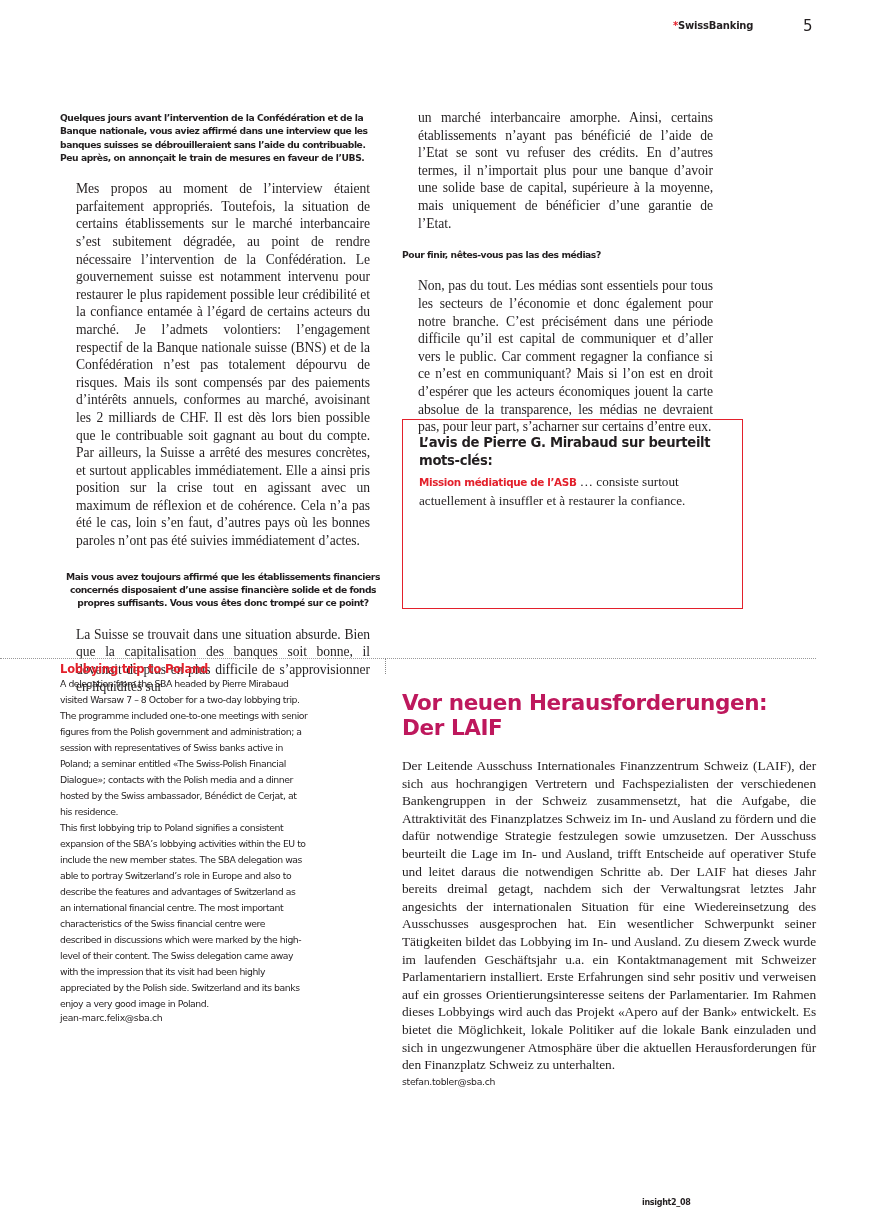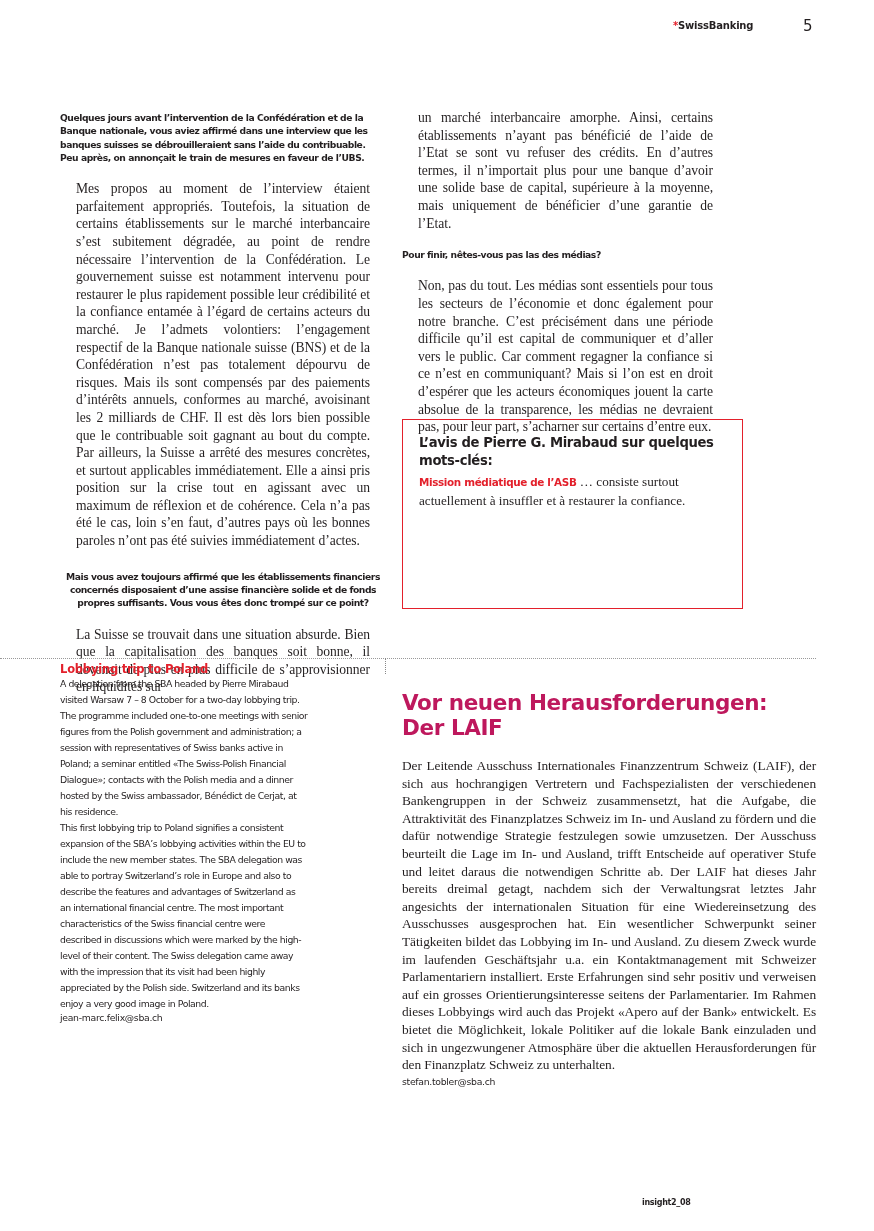--- a/index.html
+++ b/index.html
@@ -47,21 +47,21 @@
   <p class="a serif">La Suisse se trouvait dans une situation absurde. Bien que la capitalisation des banques soit bonne, il devenait de plus en plus difficile de s’approvisionner en liquidités sur</p>
 </div>
 
 <div class="col" style="left:402px; top:93px; width:327px;">
   <p class="a serif">un marché interbancaire amorphe. Ainsi, certains établissements n’ayant pas bénéficié de l’aide de l’Etat se sont vu refuser des crédits. En d’autres termes, il n’importait plus pour une banque d’avoir une solide base de capital, supérieure à la moyenne, mais uniquement de bénéficier d’une garantie de l’Etat.</p>
   <p class="q sans" style="margin-top:16px;">Pour finir, nêtes-vous pas las des médias?</p>
   <p class="a serif">Non, pas du tout. Les médias sont essentiels pour tous les secteurs de l’économie et donc également pour notre branche. C’est précisément dans une période difficile qu’il est capital de communiquer et d’aller vers le public. Car comment regagner la confiance si ce n’est en communiquant? Mais si l’on est en droit d’espérer que les acteurs économiques jouent la carte absolue de la transparence, les médias ne devraient pas, pour leur part, s’acharner sur certains d’entre eux.</p>
 </div>
 
 <div class="box">
-  <p class="box-title sans">L’avis de Pierre G. Mirabaud sur quelques mots-clés:</p>
+  <p class="box-title sans">L’avis de Pierre G. Mirabaud sur beurteilt mots-clés:</p>
   <p class="serif">
     <span class="kw">Mission médiatique de l’ASB</span><span> … consiste surtout actuellement à insuffler et à restaurer la confiance.</span>
   </p>
 </div>
 
 <div class="divider-h"></div>
 <div class="divider-v"></div>
 
 <div class="col poland sans" style="left:60px; top:662px; width:248px;">
   <h3 class="poland-title">Lobbying trip to Poland</h3>

